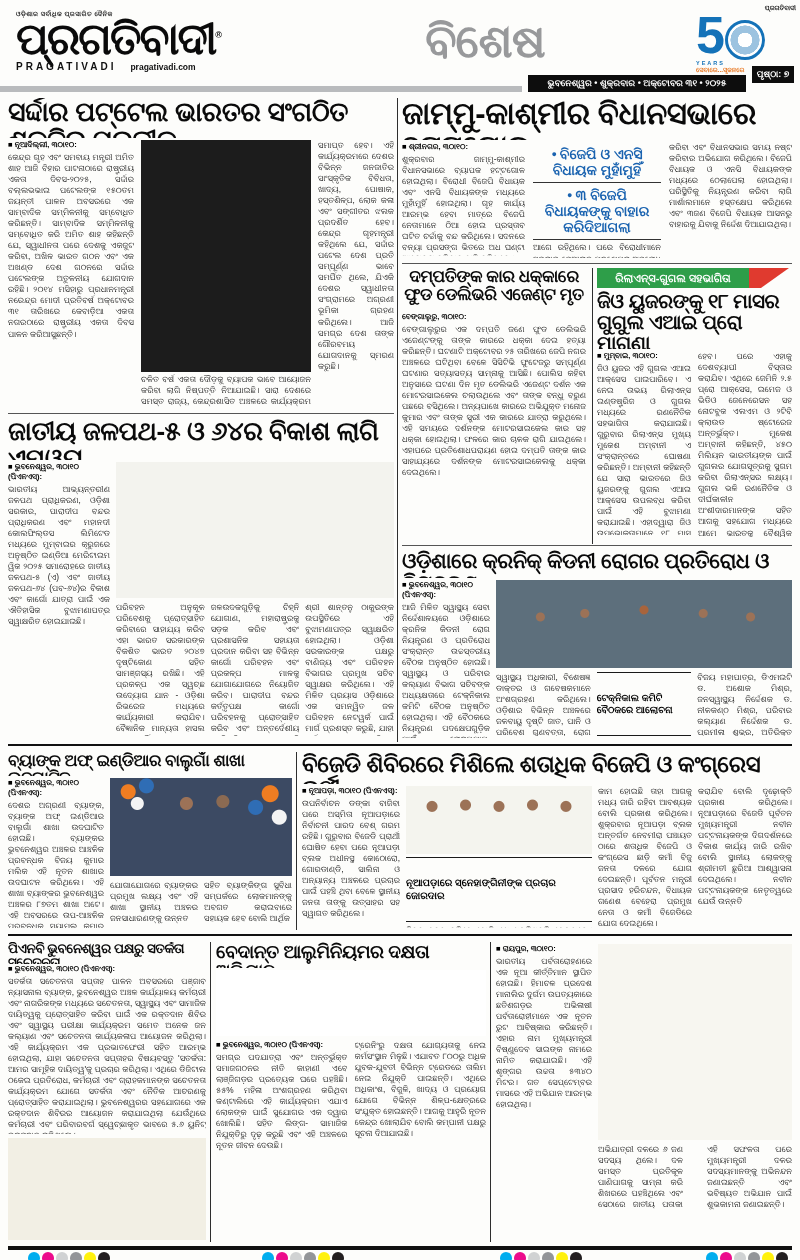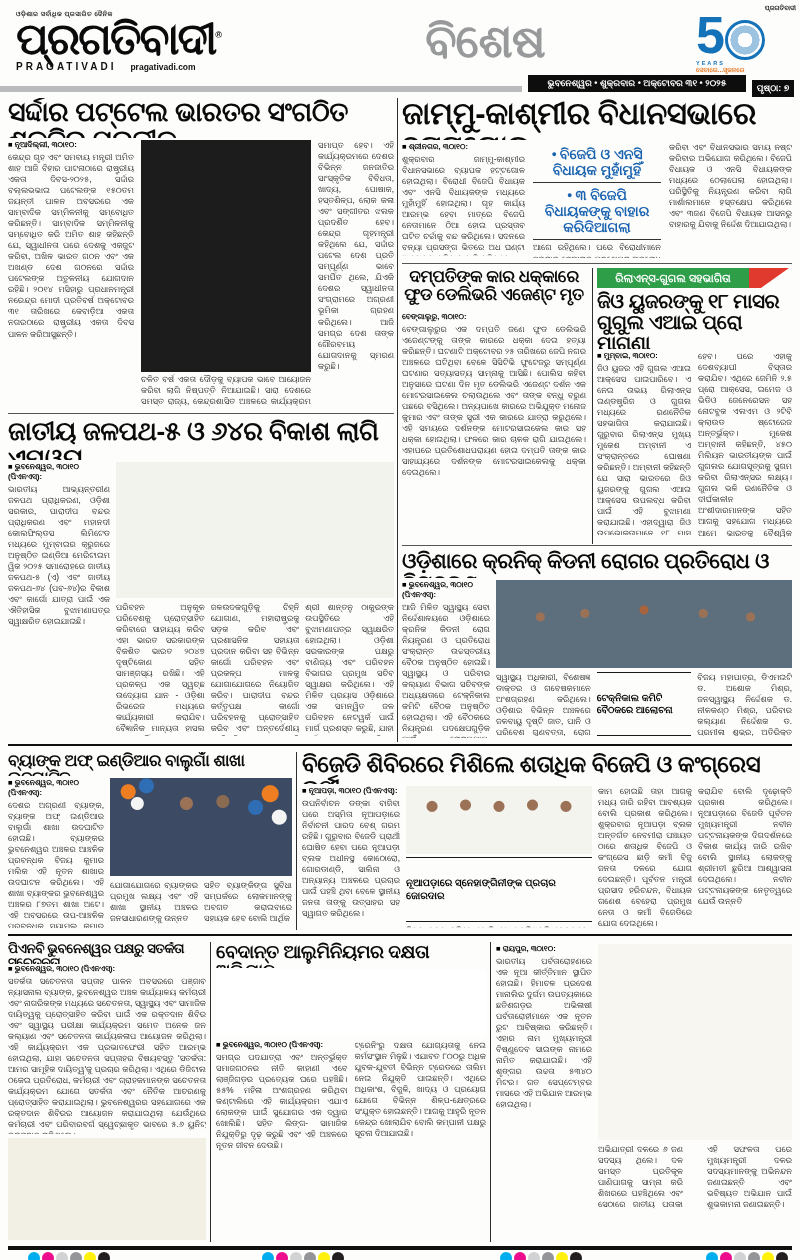--- a/index.html
+++ b/index.html
@@ -159,21 +159,21 @@
       <div class="logo50">
         <span class="logo50-5">5</span>
         <span class="logo50-o"></span>
       </div>
       <div class="logo50-years">YEARS</div>
       <div class="logo50-tag">ସେବାରେ...ସୃଜନରେ</div>
     </div>
 
     <div class="abs grayrule" style="left:0;top:86px;width:522px;height:6px;"></div>
     <div class="abs datebar" style="left:528px;top:75px;width:218px;height:17px;">ଭୁବନେଶ୍ୱର • ଶୁକ୍ରବାର • ଅକ୍ଟୋବର ୩୧ • ୨୦୨୫</div>
-    <div class="abs datebar" style="left:752px;top:80px;width:42px;height:17px;">ପୃଷ୍ଠା: ୭</div>
+    <div class="abs datebar" style="left:752px;top:66px;width:42px;height:17px;">ପୃଷ୍ଠା: ୭</div>
   </header>
 
   <div class="vline" style="left:397px;top:98px;height:644px;"></div>
   <div class="vline" style="left:592px;top:268px;height:276px;"></div>
   <div class="hline" style="left:402px;top:263px;width:390px;"></div>
   <div class="hline" style="left:402px;top:545px;width:390px;"></div>
   <div class="hline" style="left:8px;top:413px;width:386px;"></div>
   <div class="hline2" style="left:8px;top:744px;width:784px;"></div>
   <div class="vline" style="left:296px;top:752px;height:178px;"></div>
   <div class="hline2" style="left:8px;top:934px;width:784px;"></div>

